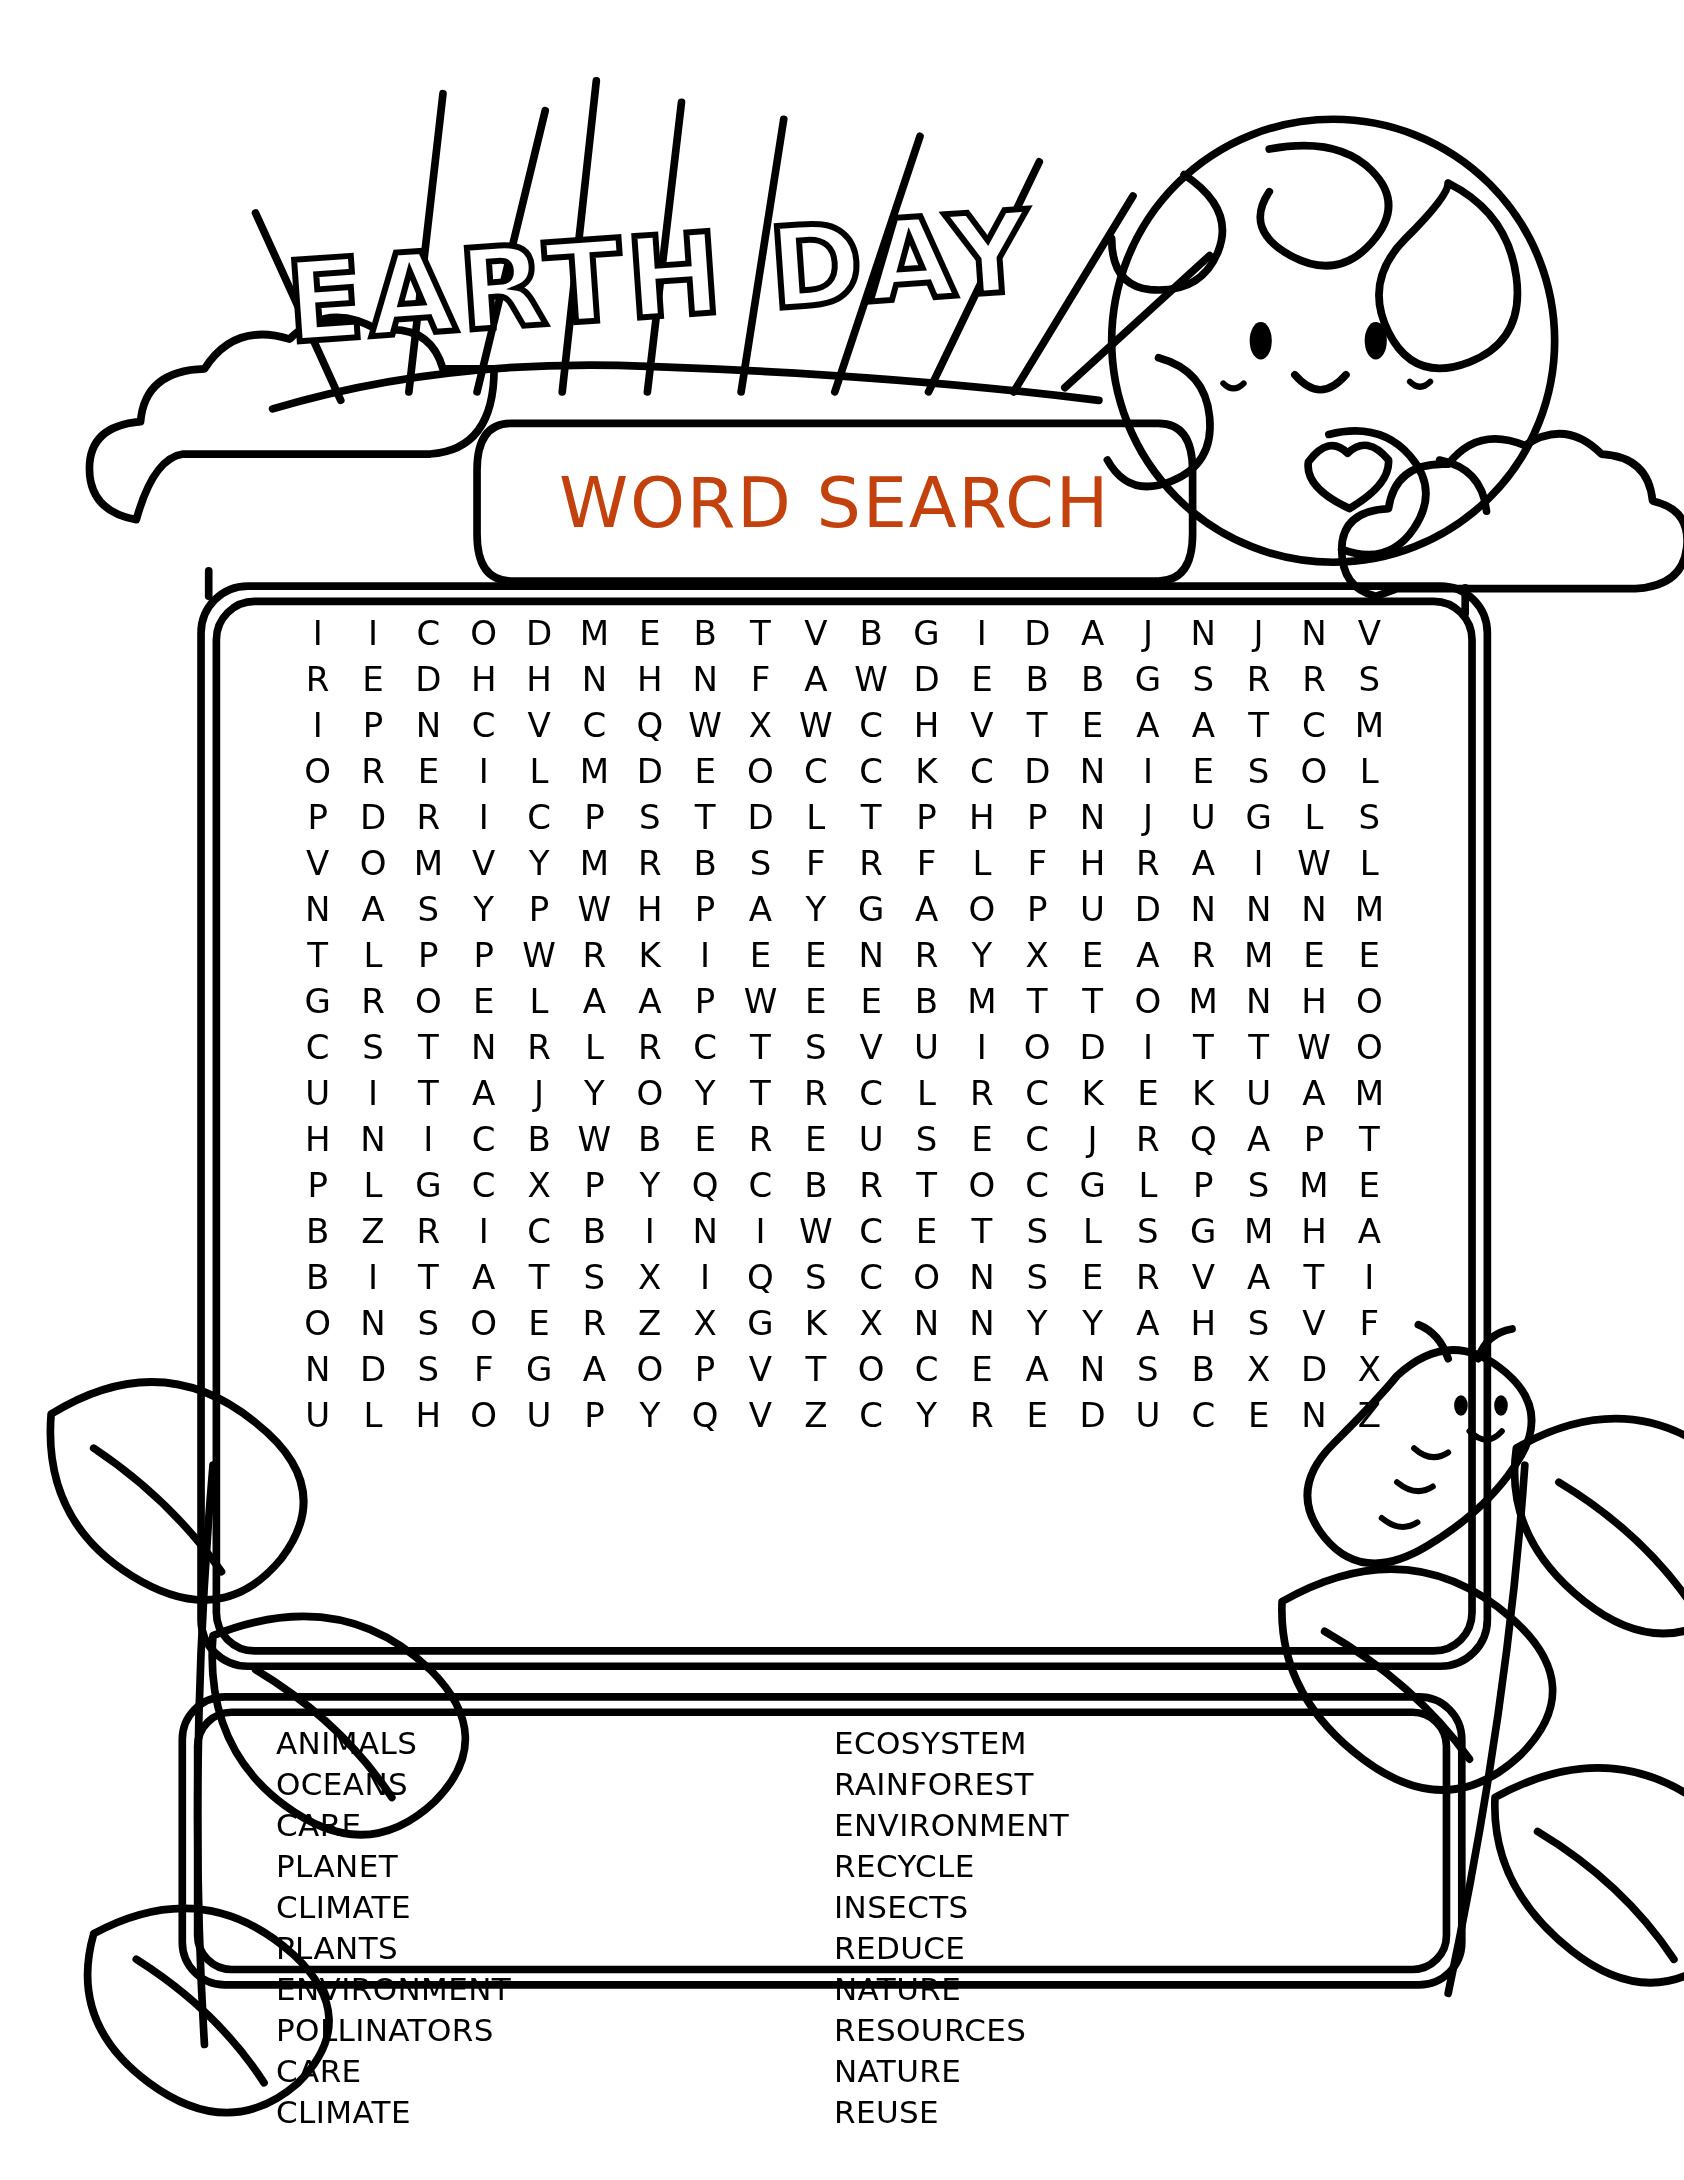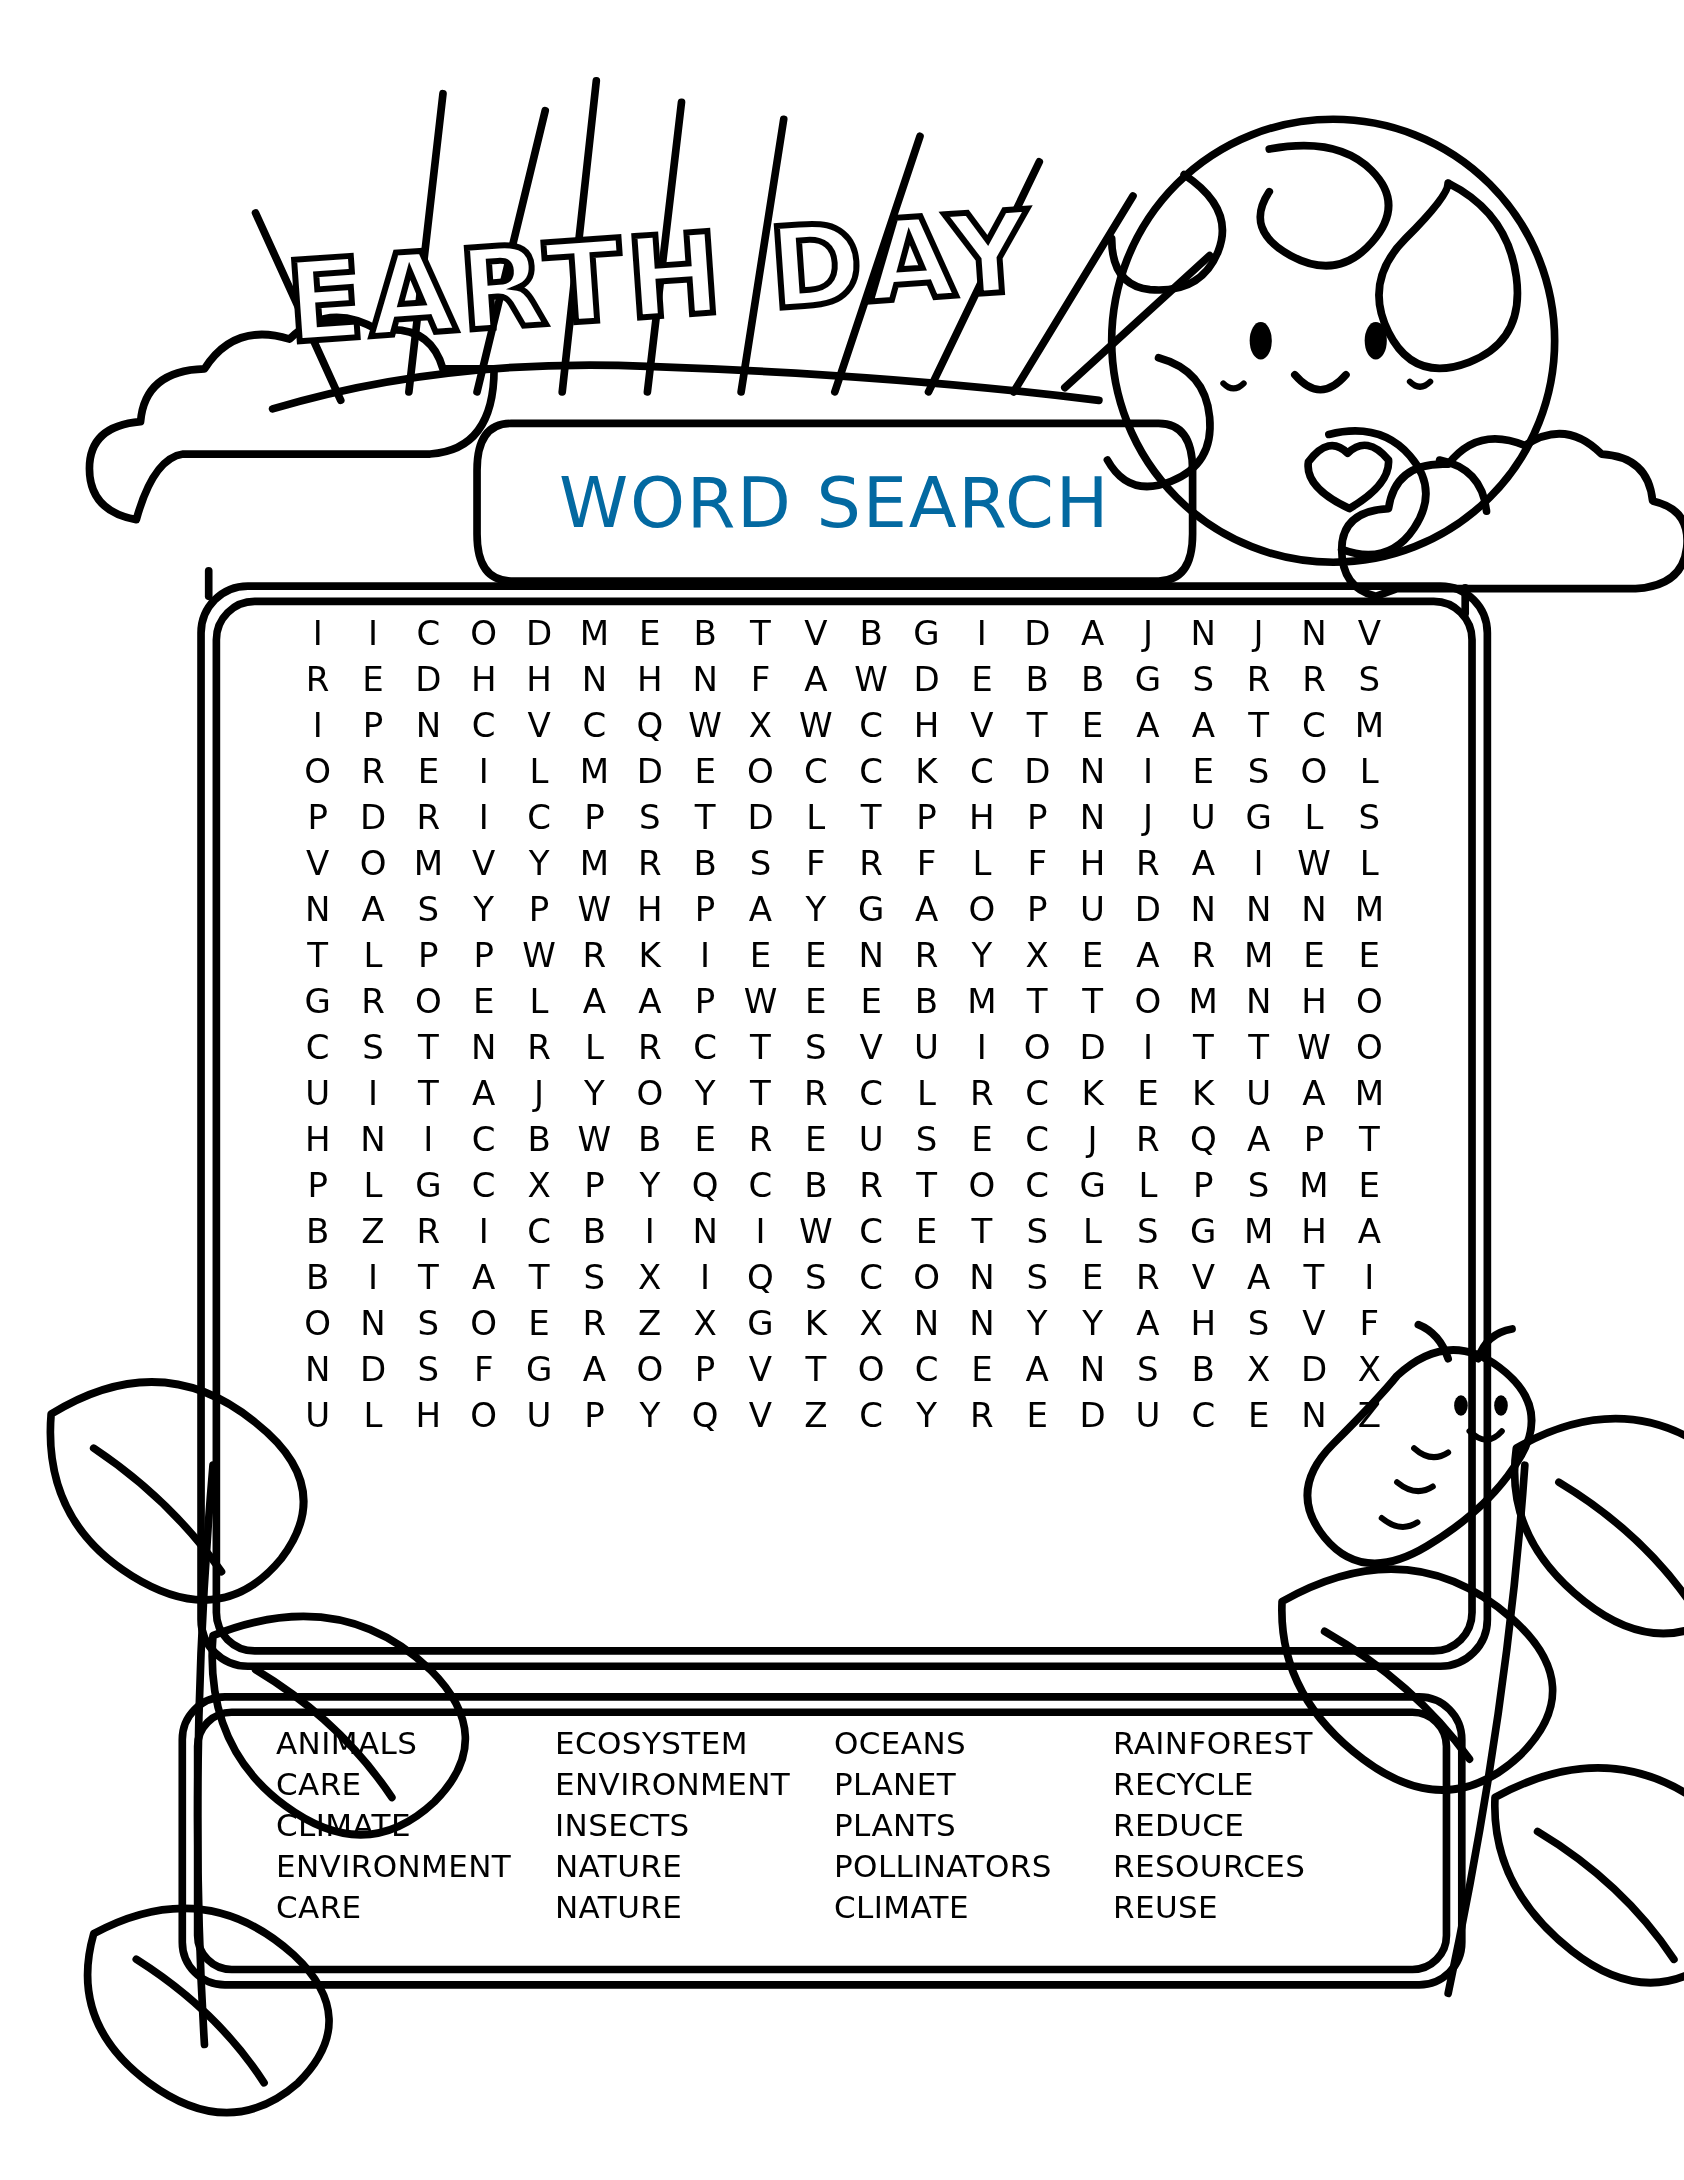--- a/index.html
+++ b/index.html
@@ -55,21 +55,21 @@
 
   .banner-text {
     position: absolute;
     left: 511px;
     top: 417px;
     width: 647px;
     text-align: center;
     font-family: "DejaVu Sans", sans-serif;
     font-size: 70px;
     letter-spacing: 1.7px;
-    color: #0369a1;
+    color: #c2410c;
     line-height: 1;
   }
 
   
   .grid-frame {
     position: absolute;
     left: 201px;
     top: 586px;
     width: 1286px;
     height: 1073px;
@@ -103,21 +103,21 @@
     width: 1278px;
     height: 281px;
   }
 
   .wordlist {
     position: absolute;
     left: 94px;
     top: 25.6px;
     width: 1116px;
     display: grid;
-    grid-template-columns: 1fr 1fr 1fr 1fr;
+    grid-template-columns: 1fr 1fr;
     grid-auto-rows: 41px;
     font-family: "DejaVu Sans", sans-serif;
     font-size: 31px;
     letter-spacing: 0.4px;
   }
   .wordlist .word {
     display: flex;
     align-items: center;
   }
 

